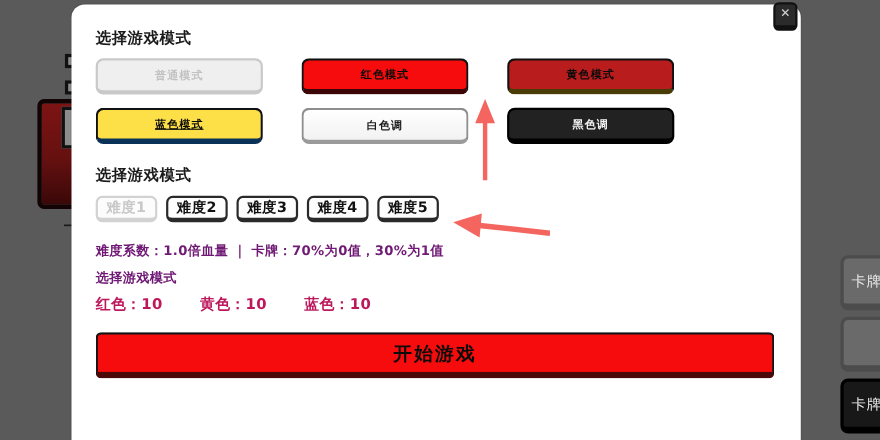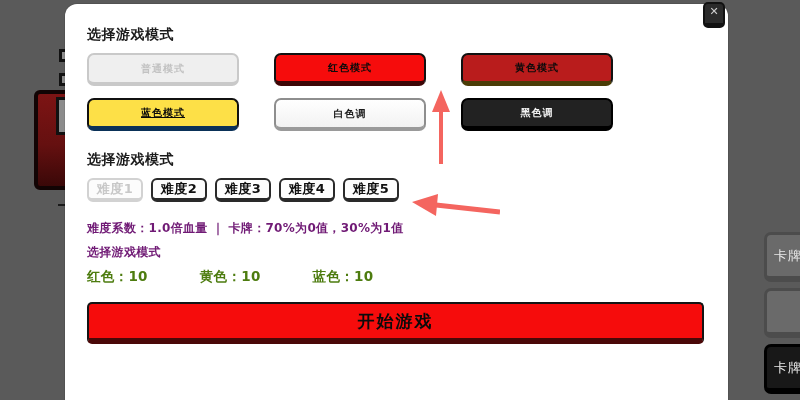--- a/index.html
+++ b/index.html
@@ -216,24 +216,24 @@
   
   .info-line {
     font-size: 12px;
     font-weight: bold;
     color: #701a75;
     margin-bottom: 7px;
     letter-spacing: 0.3px;
   }
   .ratio-row {
     display: flex;
-    gap: 52px;
+    gap: 34px;
     font-size: 13.5px;
     font-weight: bold;
-    color: #4d7c0f;
+    color: #be185d;
     margin-bottom: 16px;
     letter-spacing: 0.3px;
   }
 
   
   .start-btn {
     height: 42px;
     width: 617px;
     background: #f60c0c;
     border: 2px solid #141414;

